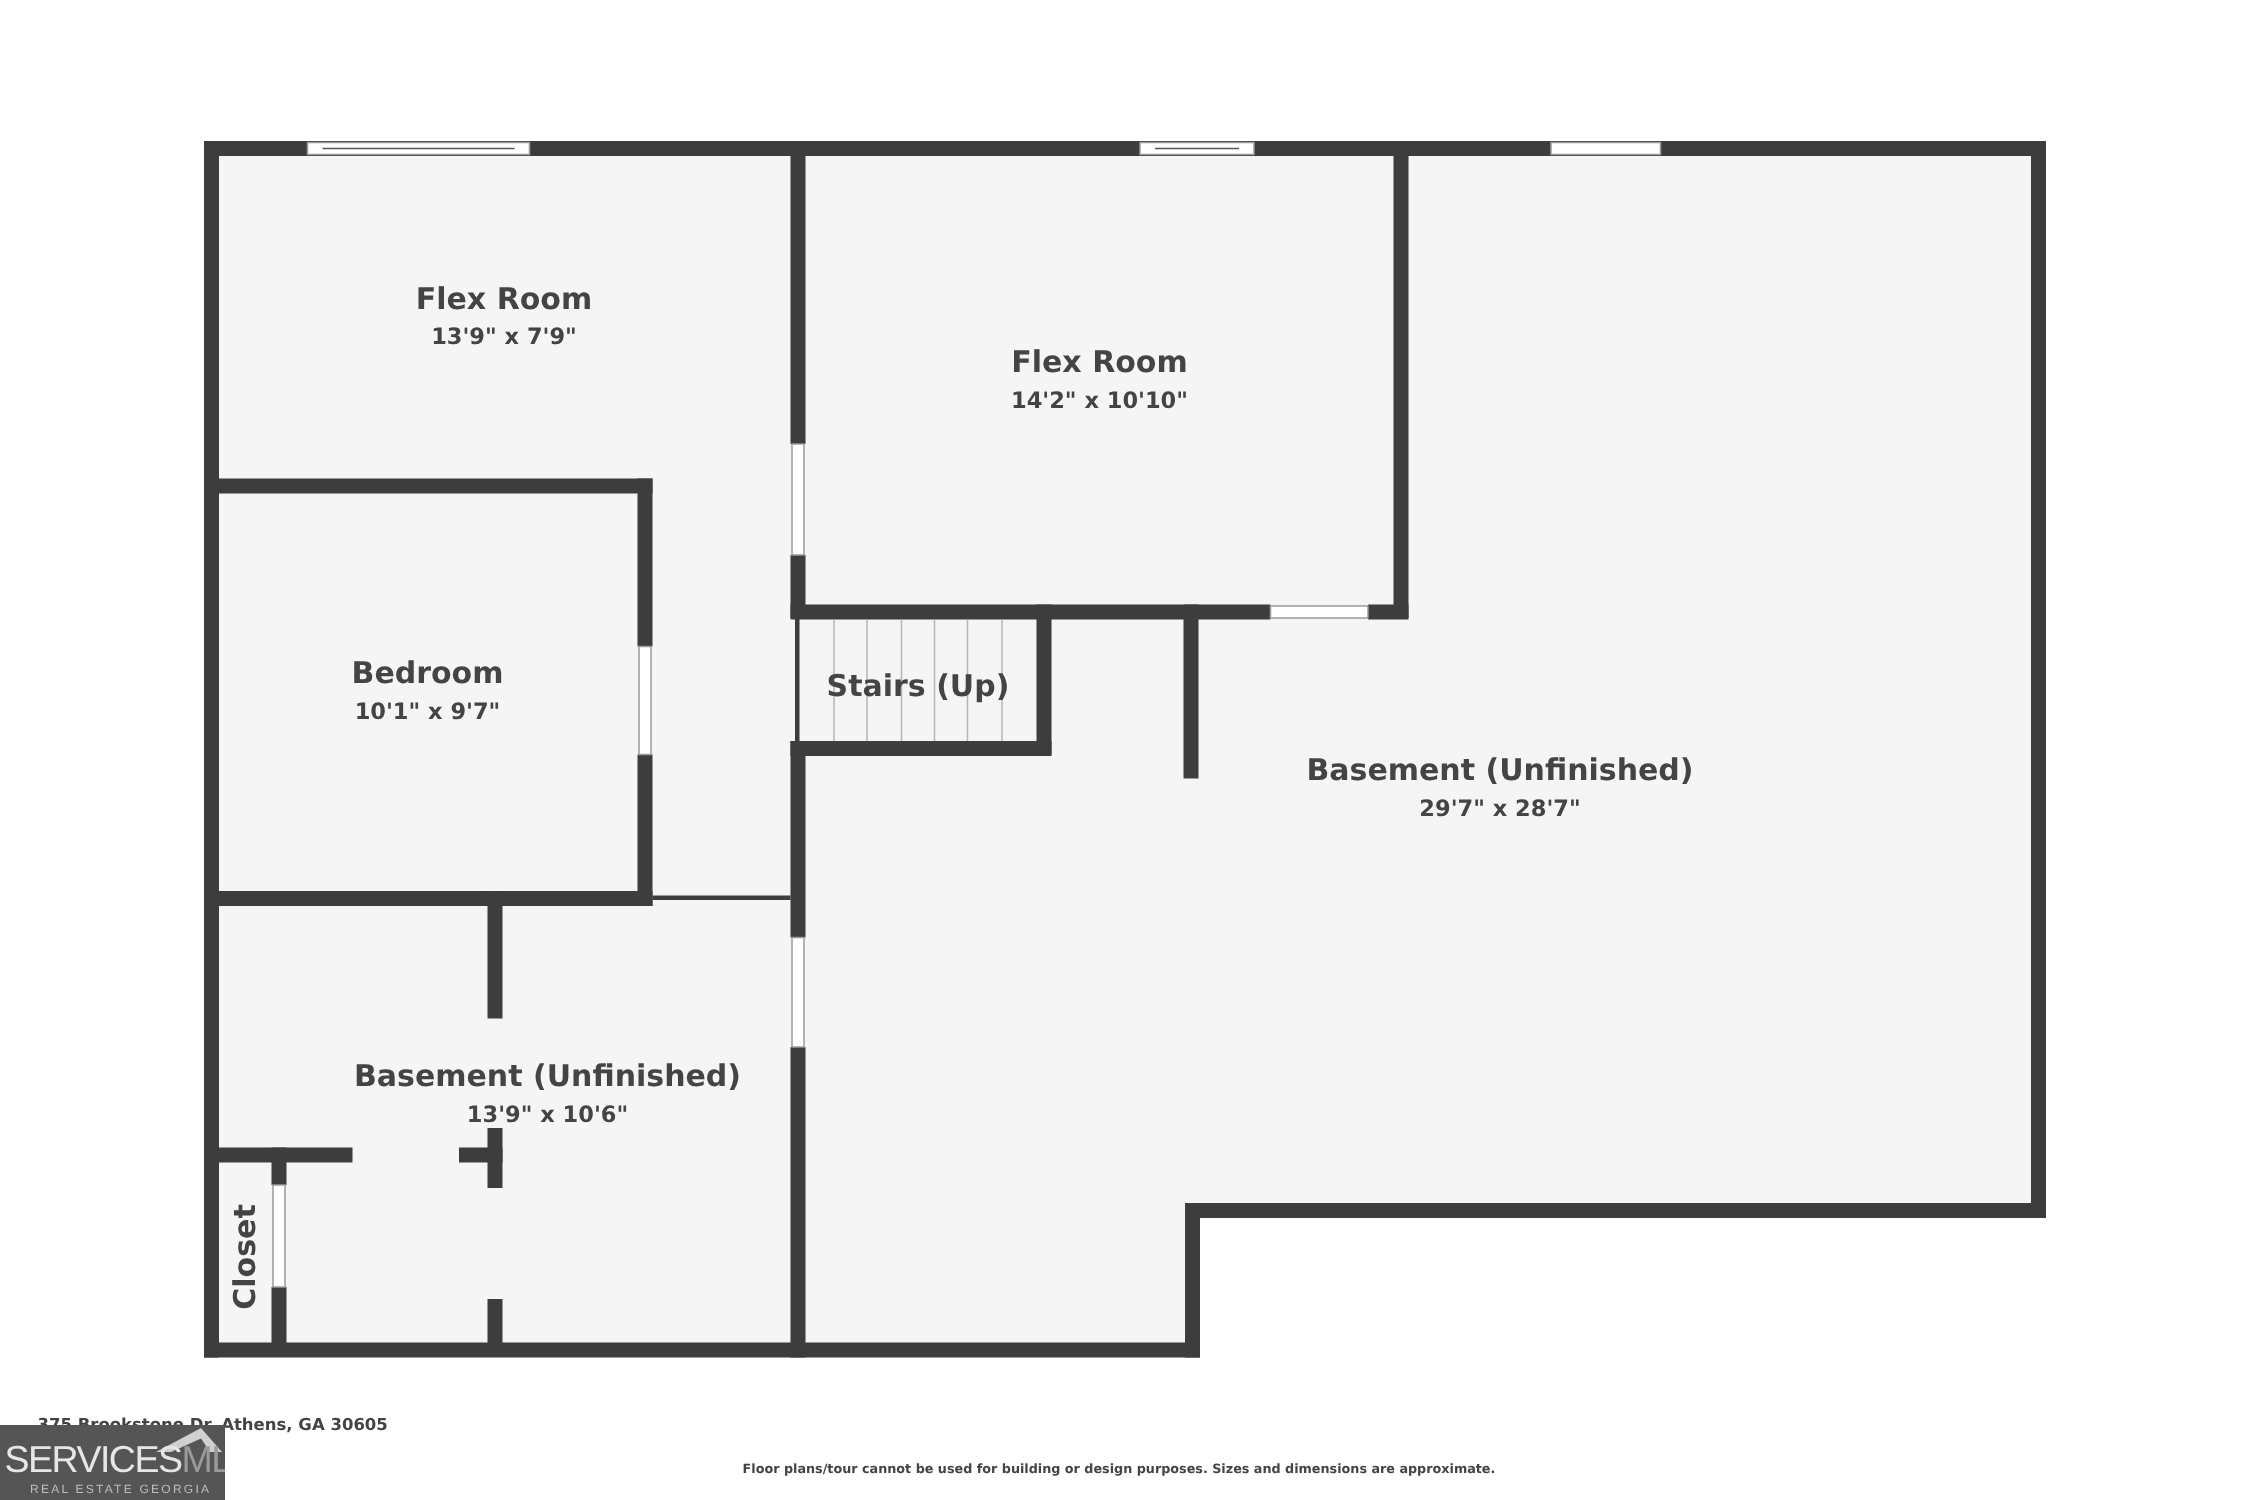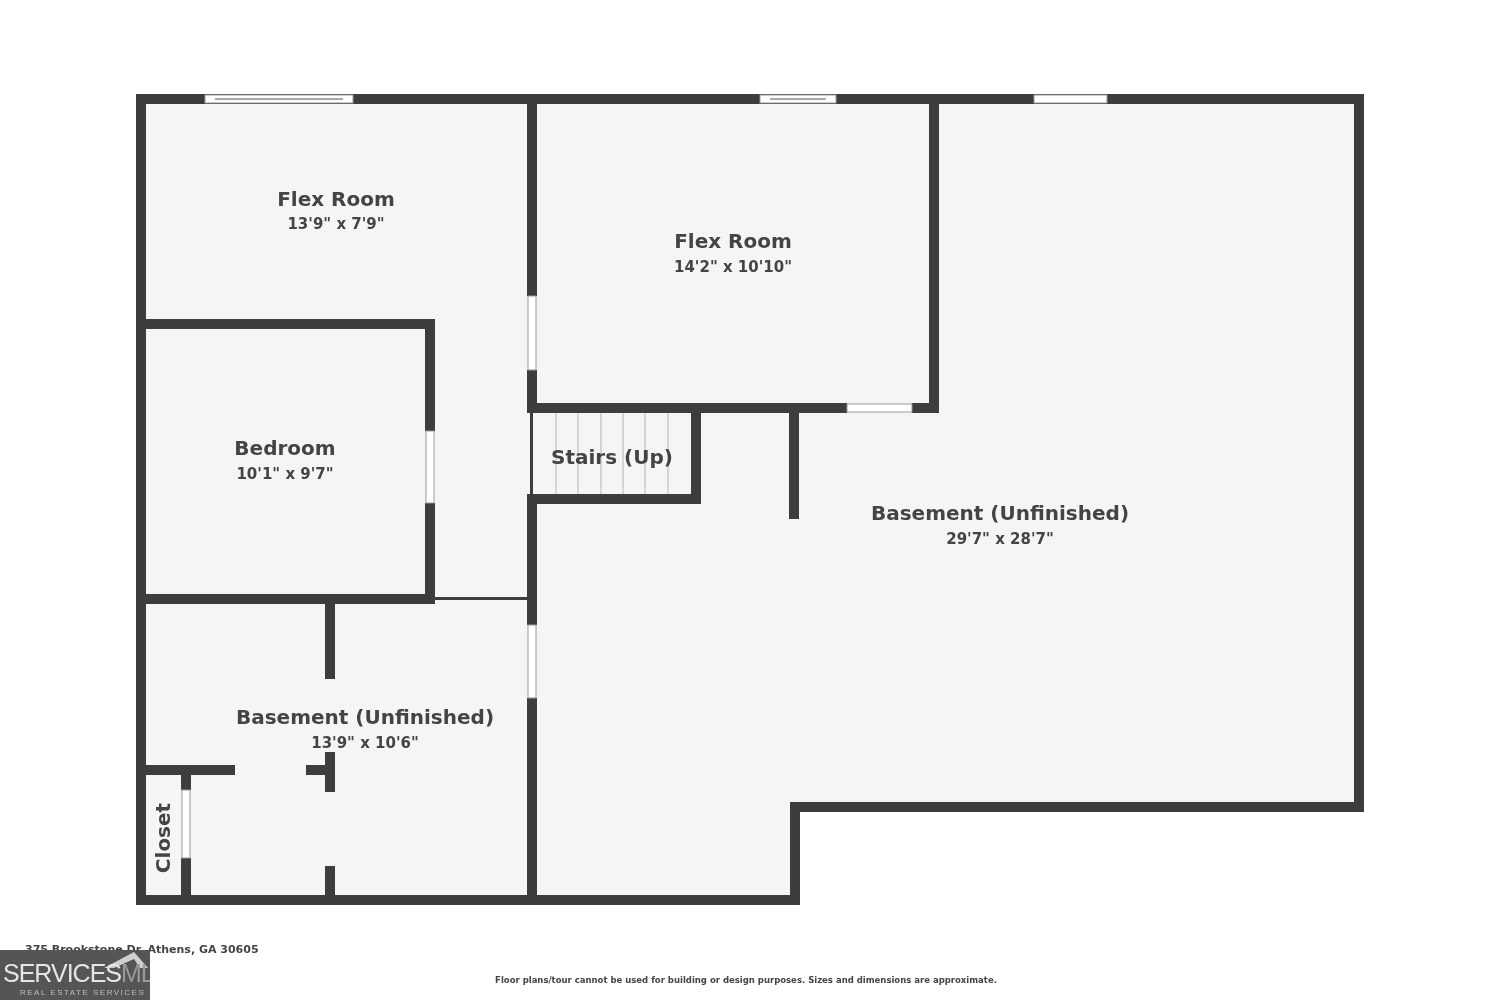--- a/index.html
+++ b/index.html
@@ -116,16 +116,16 @@
   </g>
 </svg>
 
 <div class="address">375 Brookstone Dr, Athens, GA 30605</div>
 
 <div class="logo">
   <svg class="logo-roof" viewBox="0 0 44 16">
     <polygon points="0,16 30,0 44,16 36,16 30,7 10,16" fill="#d0d0d0"></polygon>
   </svg>
   <div class="logo-main"><span>SERVICES</span><span class="mls">MLS</span></div>
-  <div class="logo-sub">REAL ESTATE SERVICES</div>
+  <div class="logo-sub">REAL ESTATE GEORGIA</div>
 </div>
 
 <div class="disclaimer">Floor plans/tour cannot be used for building or design purposes. Sizes and dimensions are approximate.</div>
 
 </body></html>

